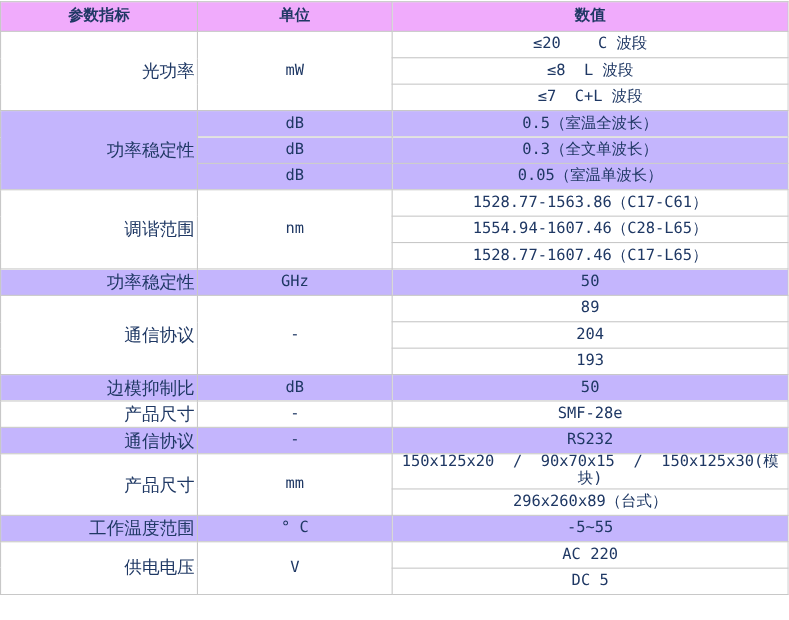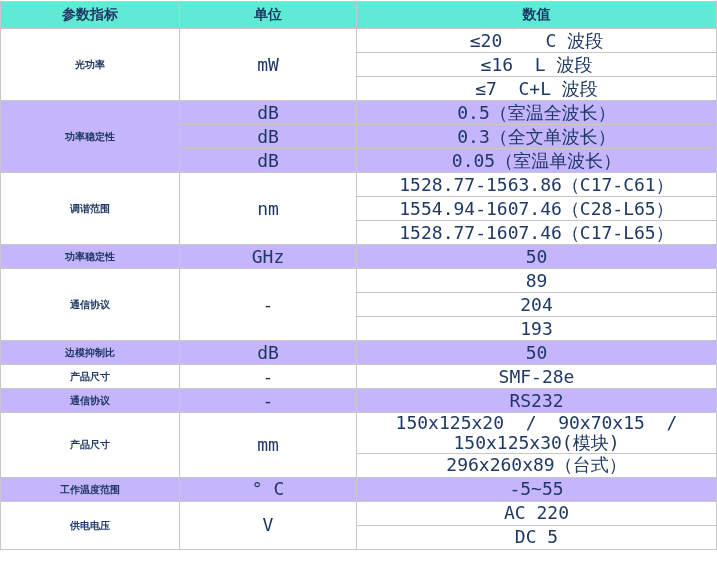--- a/index.html
+++ b/index.html
@@ -17,35 +17,36 @@
   }
   col.c-param { width: 179px; }
   col.c-unit  { width: 177px; }
   col.c-value { width: 360px; }
   th, td {
     border: 1px solid #c8c8c8;
     color: #1f3864;
     text-align: center;
     vertical-align: middle;
     padding: 0 2px;
-    font-size: 18px;
+    font-size: 14px;
     height: 23px;
     line-height: 1.1;
     white-space: pre-wrap;
     overflow: hidden;
   }
   th {
     height: 26px;
     font-size: 14px;
     font-weight: bold;
-    background: #5eead4;
+    background: #f0abfc;
   }
   td.param {
-    font-weight: bold;
-    font-size: 10px;
+    font-weight: normal;
+    font-size: 16px;
+    text-align: right;
   }
   tr.shade td { background: #c4b5fd; }
   tr.plain td { background: #ffffff; }
 </style>
 </head>
 <body>
 
 <table class="spec">
   <colgroup>
     <col class="c-param">
@@ -59,21 +60,21 @@
     <th>单位</th>
     <th>数值</th>
   </tr>
 
   <tr class="plain">
     <td class="param" rowspan="3">光功率</td>
     <td rowspan="3">mW</td>
     <td>≤20    C 波段</td>
   </tr>
   <tr class="plain">
-    <td>≤16  L 波段</td>
+    <td>≤8  L 波段</td>
   </tr>
   <tr class="plain">
     <td>≤7  C+L 波段</td>
   </tr>
 
   <tr class="shade">
     <td class="param" rowspan="3">功率稳定性</td>
     <td>dB</td>
     <td>0.5（室温全波长）</td>
   </tr>

